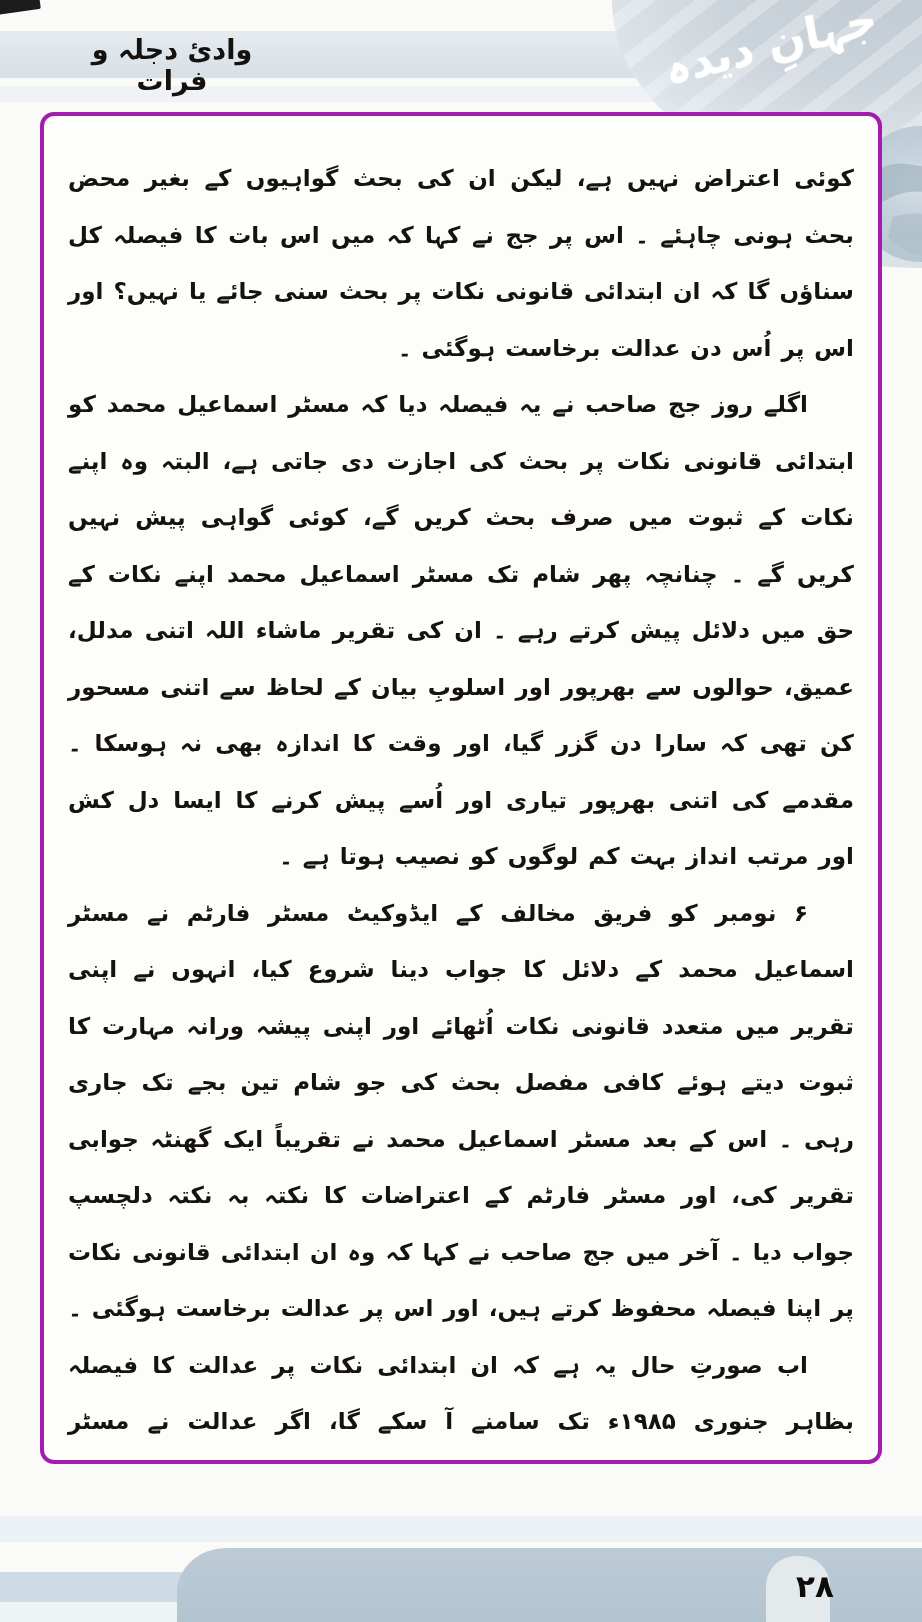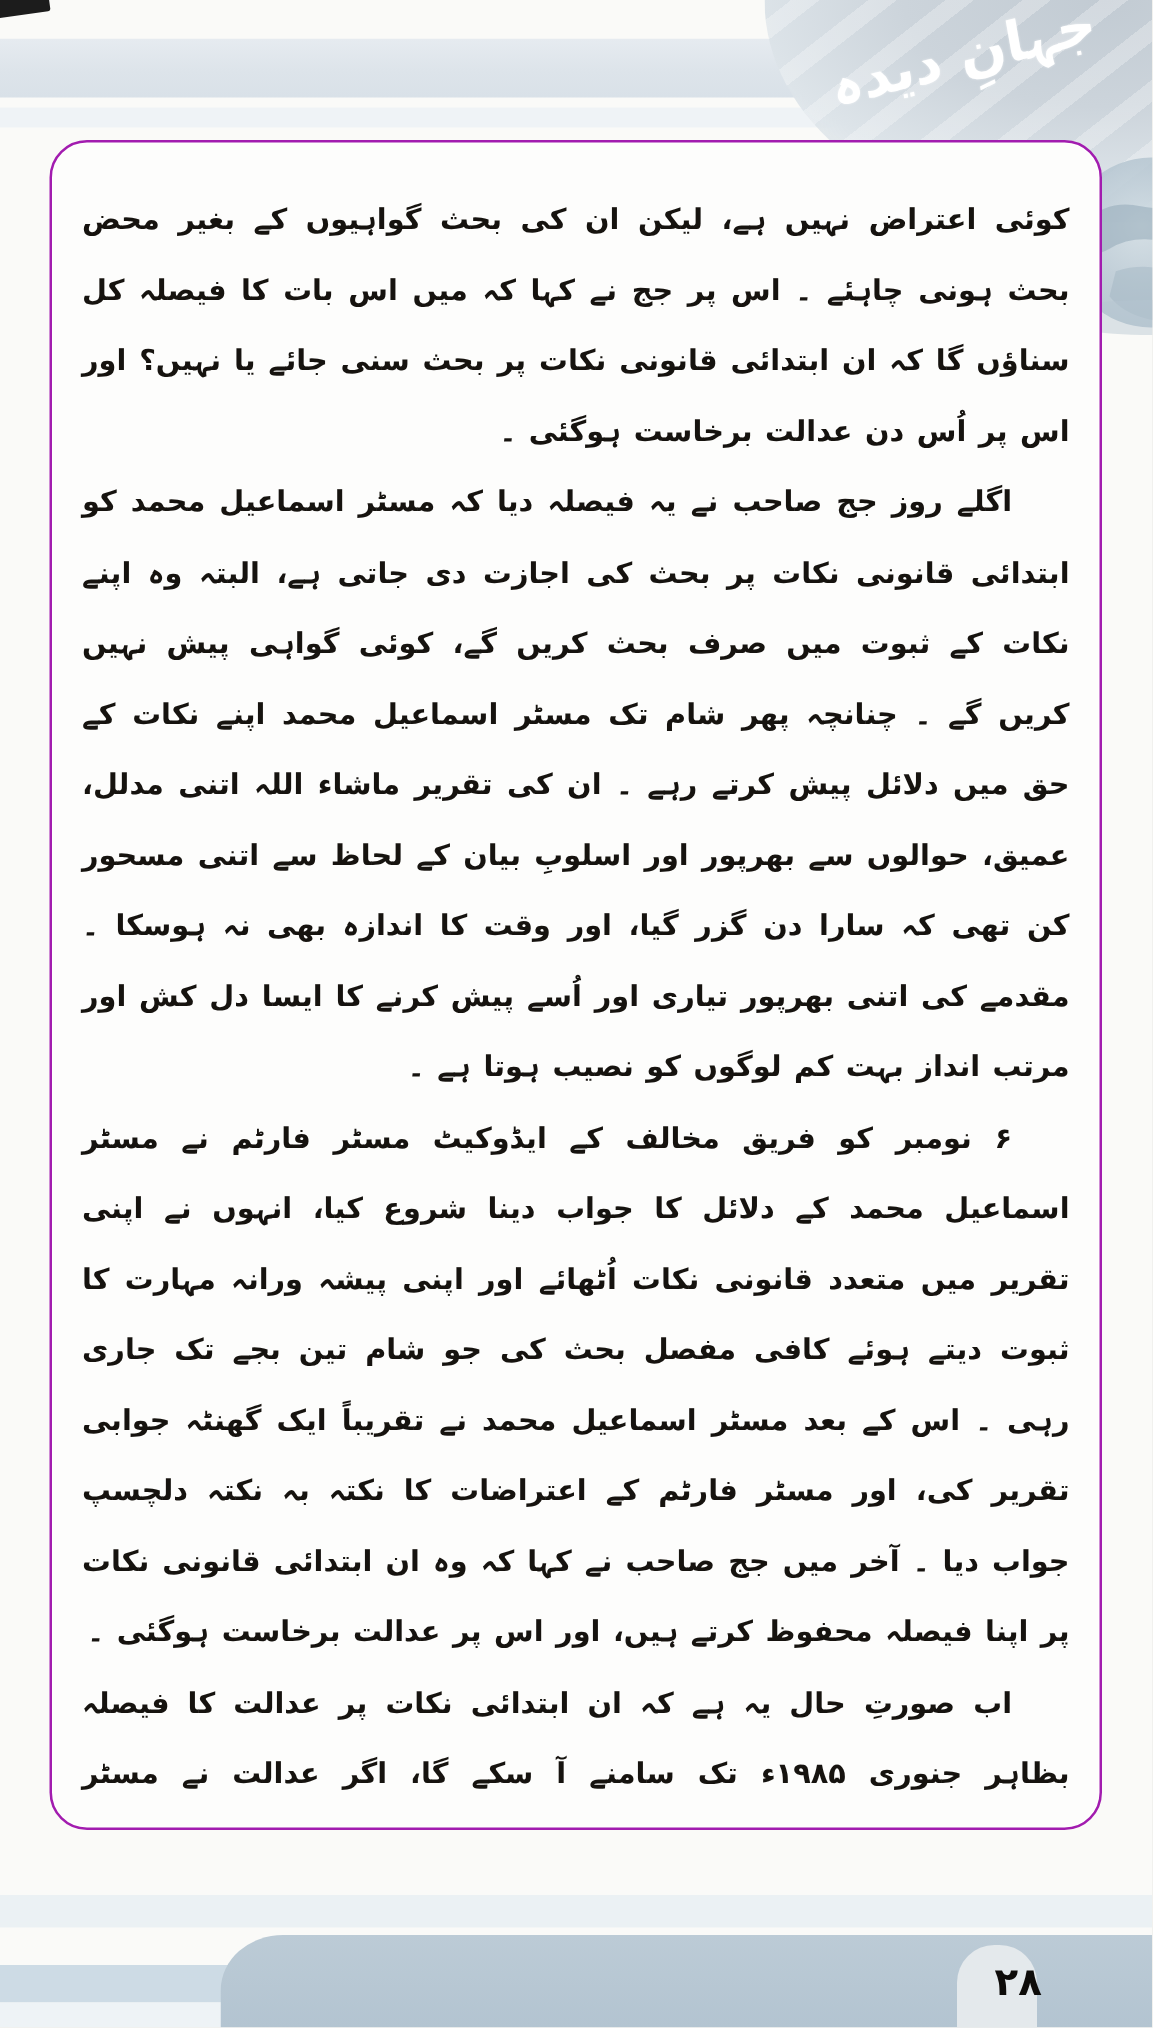--- a/index.html
+++ b/index.html
@@ -43,21 +43,21 @@
     transform:rotate(-14deg) skewX(-4deg);transform-origin:center;
     text-align:center;direction:rtl;
     text-shadow:0 0 2px rgba(255,255,255,.6);
   }
   
   .globe{position:absolute;left:833px;top:122px;width:170px;height:160px;}
   
   .content-frame{
     position:absolute;left:40px;top:112px;width:842px;height:1352px;
     background:#fdfdfc;
-    border:2px solid #a21caf;border-radius:30px;
+    border:4px solid #a21caf;border-radius:14px;
     box-shadow:0 0 0 1px rgba(255,255,255,.7) inset;
     padding:34px 24px 0 24px;box-sizing:border-box;
     overflow:hidden;z-index:2;
   }
   .para{
     margin:0;direction:rtl;text-align:justify;
     font-size:23px;font-weight:bold;color:#16130f;
     line-height:56.5px;word-spacing:2px;
   }
   .para.indented{text-indent:46px;}
@@ -97,20 +97,21 @@
 
   <div class="scan-artifact"></div>
   <div class="scan-artifact2"></div>
 
   <div class="header-band"></div>
   <div class="header-band-faint"></div>
 
   <div class="logo-blob"></div>
   <div class="logo-text">جہانِ دیدہ</div>
 
+  <div class="header-title">وادئ دجلہ و فرات</div>
 
   <div class="globe">
     <svg width="170" height="160" viewBox="0 0 170 160">
       <defs>
         <radialGradient id="gsea" cx="45%" cy="40%" r="65%">
           <stop offset="0%" stop-color="#cfdbe2"></stop>
           <stop offset="55%" stop-color="#b7c7d2"></stop>
           <stop offset="100%" stop-color="#a9bcc9"></stop>
         </radialGradient>
       </defs>

